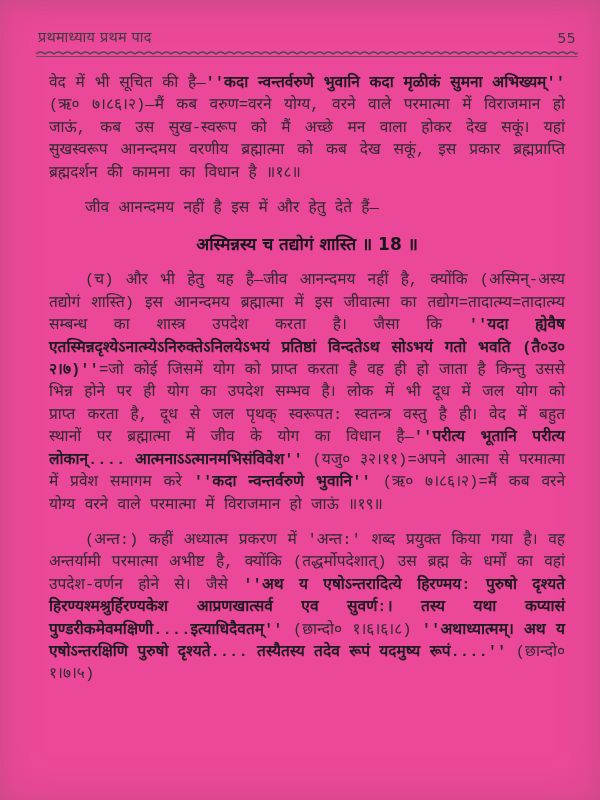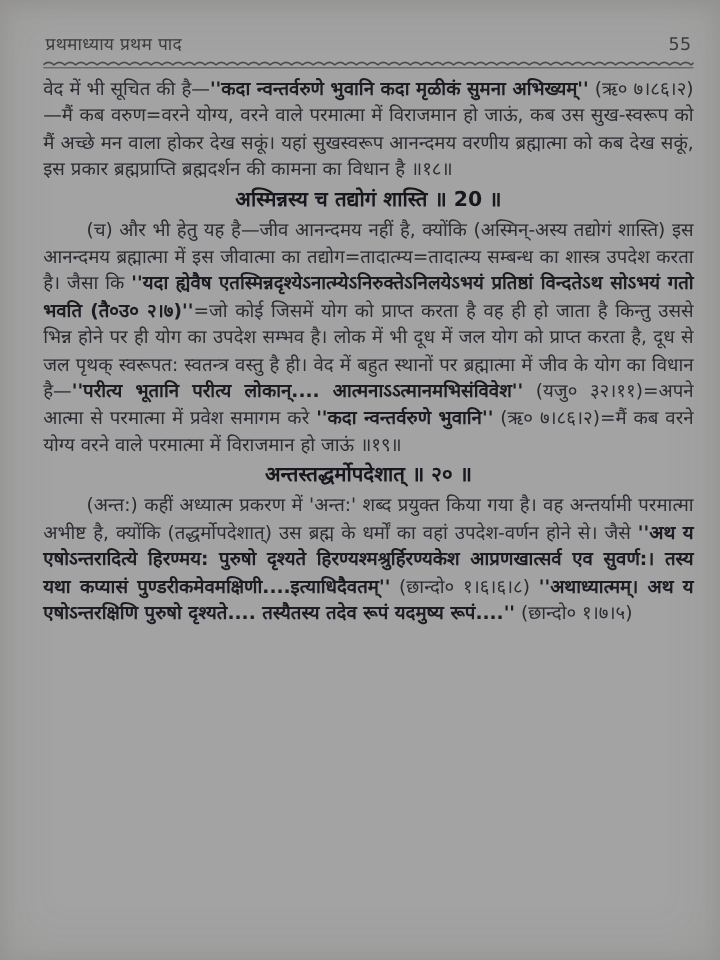--- a/index.html
+++ b/index.html
@@ -4,39 +4,39 @@
 <style>
   html,body{margin:0;padding:0;}
   body{
     width:600px;height:800px;
     background:#e9e7e2;
     font-family:"DejaVu Sans","Liberation Sans",sans-serif;
     overflow:hidden;
   }
   .page{
     position:absolute;inset:0;
-    background:#a3a3a3;
+    background:#ec4899;
     box-shadow:inset 0 0 46px rgba(90,85,75,.16), inset 0 4px 14px rgba(90,85,75,.12);
     box-sizing:border-box;
     padding:26px 22px 0 36px;
   }
   .header{
     display:flex;justify-content:space-between;align-items:flex-end;
     color:#3b3b40;font-size:14.5px;letter-spacing:.2px;
     padding:0 2px 2px 2px;
   }
   .divider{display:block;width:100%;height:10px;margin:1px 0 4px 0;}
   .divider path{fill:none;stroke:#4a4a50;}
   .bodytext{
     color:#2b2b31;
     font-size:15.5px;
     line-height:22.4px;
     text-align:justify;
   }
-  .bodytext p{margin:0;}
+  .bodytext p{margin:13px;font-family:Liberation Mono, monospace;}
   .bodytext p.indent{text-indent:36px;}
   .bodytext .b{font-weight:bold;color:#1c1c22;}
   .sutra{
     text-align:center;font-weight:bold;color:#17171d;
     font-size:17px;line-height:24px;
     margin:2px 0 2px 0;
   }
 </style>
 </head>
 <body>
@@ -45,18 +45,18 @@
   <div class="header">
     <span>प्रथमाध्याय प्रथम पाद</span>
     <span>55</span>
   </div>
   <svg class="divider" viewBox="0 0 542 10" preserveAspectRatio="none">
     <path id="wavy-path" stroke-width="1.3" d="M0,5 q4.5,-4 9,0 q4.5,-4 9,0 q4.5,-4 9,0 q4.5,-4 9,0 q4.5,-4 9,0 q4.5,-4 9,0 q4.5,-4 9,0 q4.5,-4 9,0 q4.5,-4 9,0 q4.5,-4 9,0 q4.5,-4 9,0 q4.5,-4 9,0 q4.5,-4 9,0 q4.5,-4 9,0 q4.5,-4 9,0 q4.5,-4 9,0 q4.5,-4 9,0 q4.5,-4 9,0 q4.5,-4 9,0 q4.5,-4 9,0 q4.5,-4 9,0 q4.5,-4 9,0 q4.5,-4 9,0 q4.5,-4 9,0 q4.5,-4 9,0 q4.5,-4 9,0 q4.5,-4 9,0 q4.5,-4 9,0 q4.5,-4 9,0 q4.5,-4 9,0 q4.5,-4 9,0 q4.5,-4 9,0 q4.5,-4 9,0 q4.5,-4 9,0 q4.5,-4 9,0 q4.5,-4 9,0 q4.5,-4 9,0 q4.5,-4 9,0 q4.5,-4 9,0 q4.5,-4 9,0 q4.5,-4 9,0 q4.5,-4 9,0 q4.5,-4 9,0 q4.5,-4 9,0 q4.5,-4 9,0 q4.5,-4 9,0 q4.5,-4 9,0 q4.5,-4 9,0 q4.5,-4 9,0 q4.5,-4 9,0 q4.5,-4 9,0 q4.5,-4 9,0 q4.5,-4 9,0 q4.5,-4 9,0 q4.5,-4 9,0 q4.5,-4 9,0 q4.5,-4 9,0 q4.5,-4 9,0 q4.5,-4 9,0 q4.5,-4 9,0 q4.5,-4 9,0"></path>
     <path id="straight-path" stroke-width="0.8" d="M0,7.5 H542"></path>
   </svg>
   <div class="bodytext" id="body-content">
       <p><span>वेद में भी सूचित की है—</span><span class="b">''कदा न्वन्तर्वरुणे भुवानि कदा मृळीकं सुमना अभिख्यम्''</span><span> (ऋ० ७।८६।२)—मैं कब वरुण=वरने योग्य, वरने वाले परमात्मा में विराजमान हो जाऊं, कब उस सुख-स्वरूप को मैं अच्छे मन वाला होकर देख सकूं। यहां सुखस्वरूप आनन्दमय वरणीय ब्रह्मात्मा को कब देख सकूं, इस प्रकार ब्रह्मप्राप्ति ब्रह्मदर्शन की कामना का विधान है ॥१८॥</span></p>
-      <div class="sutra">अस्मिन्नस्य च तद्योगं शास्ति ॥ 20 ॥</div>
+      <p class="indent"><span>जीव आनन्दमय नहीं है इस में और हेतु देते हैं—</span></p>
+      <div class="sutra">अस्मिन्नस्य च तद्योगं शास्ति ॥ 18 ॥</div>
       <p class="indent"><span>(च) और भी हेतु यह है—जीव आनन्दमय नहीं है, क्योंकि (अस्मिन्-अस्य तद्योगं शास्ति) इस आनन्दमय ब्रह्मात्मा में इस जीवात्मा का तद्योग=तादात्म्य=तादात्म्य सम्बन्ध का शास्त्र उपदेश करता है। जैसा कि </span><span class="b">''यदा ह्येवैष एतस्मिन्नदृश्येऽनात्म्येऽनिरुक्तेऽनिलयेऽभयं प्रतिष्ठां विन्दतेऽथ सोऽभयं गतो भवति (तै०उ० २।७)''</span><span>=जो कोई जिसमें योग को प्राप्त करता है वह ही हो जाता है किन्तु उससे भिन्न होने पर ही योग का उपदेश सम्भव है। लोक में भी दूध में जल योग को प्राप्त करता है, दूध से जल पृथक् स्वरूपत: स्वतन्त्र वस्तु है ही। वेद में बहुत स्थानों पर ब्रह्मात्मा में जीव के योग का विधान है—</span><span class="b">''परीत्य भूतानि परीत्य लोकान्.... आत्मनाऽऽत्मानमभिसंविवेश''</span><span> (यजु० ३२।११)=अपने आत्मा से परमात्मा में प्रवेश समागम करे </span><span class="b">''कदा न्वन्तर्वरुणे भुवानि''</span><span> (ऋ० ७।८६।२)=मैं कब वरने योग्य वरने वाले परमात्मा में विराजमान हो जाऊं ॥१९॥</span></p>
-      <div class="sutra">अन्तस्तद्धर्मोपदेशात् ॥ २० ॥</div>
       <p class="indent"><span>(अन्त:) कहीं अध्यात्म प्रकरण में 'अन्त:' शब्द प्रयुक्त किया गया है। वह अन्तर्यामी परमात्मा अभीष्ट है, क्योंकि (तद्धर्मोपदेशात्) उस ब्रह्म के धर्मों का वहां उपदेश-वर्णन होने से। जैसे </span><span class="b">''अथ य एषोऽन्तरादित्ये हिरण्मय: पुरुषो दृश्यते हिरण्यश्मश्रुर्हिरण्यकेश आप्रणखात्सर्व एव सुवर्ण:। तस्य यथा कप्यासं पुण्डरीकमेवमक्षिणी....इत्याधिदैवतम्''</span><span> (छान्दो० १।६।६।८) </span><span class="b">''अथाध्यात्मम्। अथ य एषोऽन्तरक्षिणि पुरुषो दृश्यते.... तस्यैतस्य तदेव रूपं यदमुष्य रूपं....''</span><span> (छान्दो० १।७।५)</span></p>
     </div>
 </div>
 
 </body></html>

